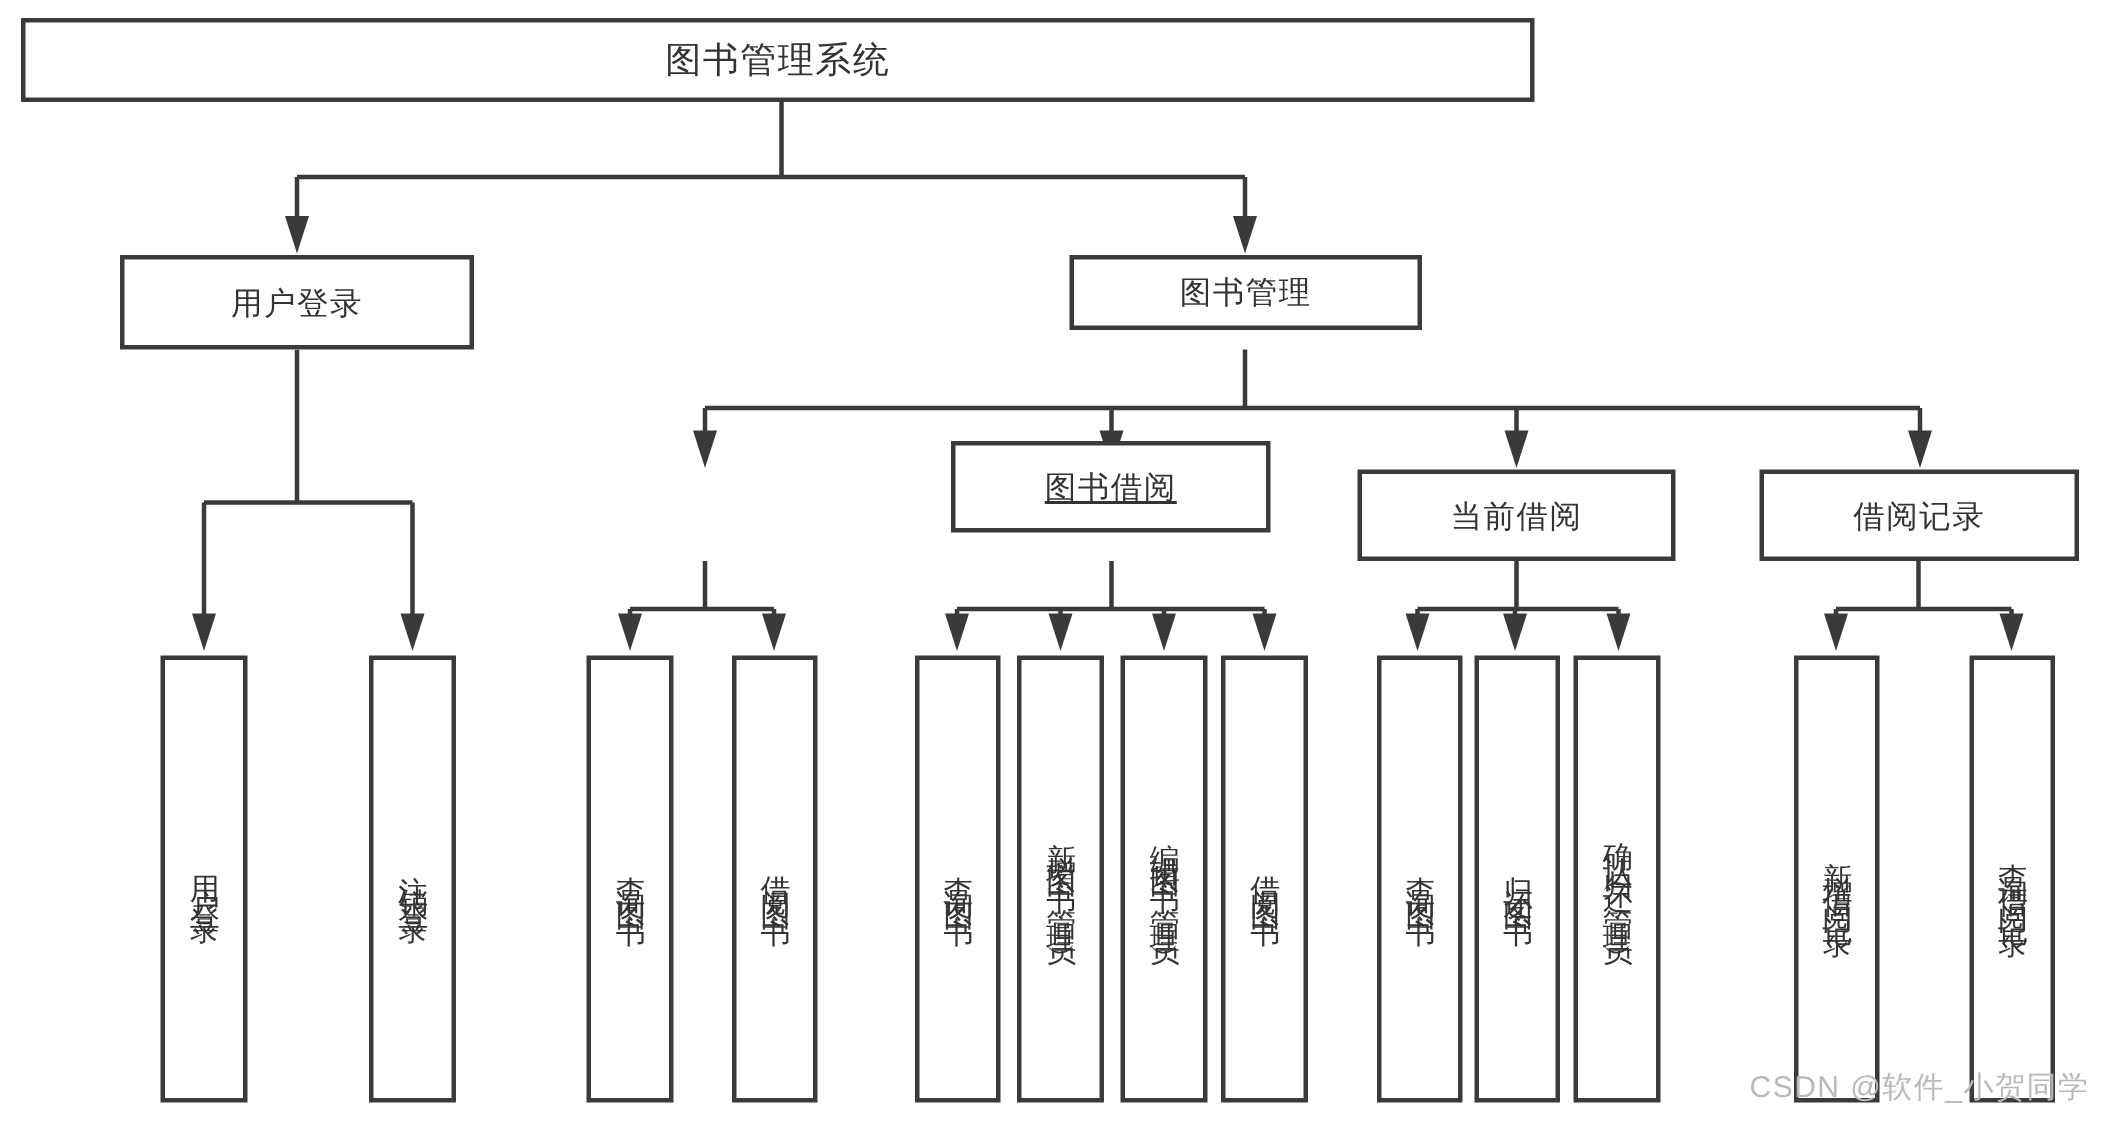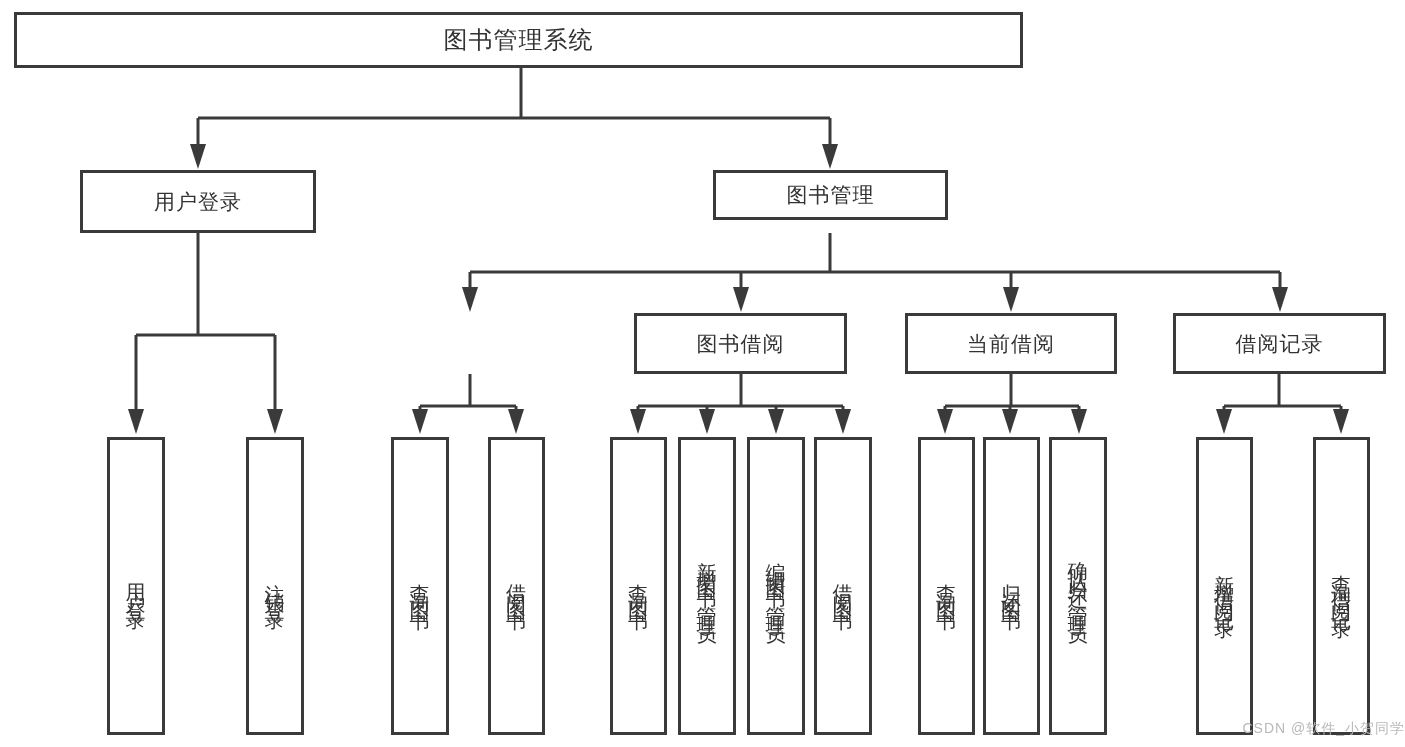--- a/index.html
+++ b/index.html
@@ -40,23 +40,23 @@
   .v-node span {
     writing-mode: vertical-rl;
     text-orientation: mixed;
     font-size: 20px;
     letter-spacing: 9px;
     line-height: 1;
     white-space: nowrap;
   }
   .watermark {
     position: absolute;
-    right: 0;
+    right: 12px;
     bottom: 9px;
-    font-size: 14px;
+    font-size: 20px;
     color: var(--watermark);
     letter-spacing: 1px;
     z-index: 2;
     pointer-events: none;
     margin-left: 16px;
   }
 </style>
 </head>
 <body>
 
@@ -97,21 +97,21 @@
     <polygon points="1071,409 1087,409 1079,434"></polygon>
     <polygon points="1216,409 1232,409 1224,434"></polygon>
     <polygon points="1333,409 1349,409 1341,434"></polygon>
   </svg>
 
   <div class="node h-node root-node" style="left:14px; top:12px; width:1009px; height:56px;">图书管理系统</div>
 
   <div class="node h-node" style="left:80px; top:170px; width:236px; height:63px;">用户登录</div>
   <div class="node h-node" style="left:713px; top:170px; width:235px; height:50px;">图书管理</div>
 
-  <div class="node h-node" style="left:634px; top:313px; width:213px; height:61px;">图书借阅</div>
+  <div class="node h-node" style="left:634px; top:294px; width:213px; height:61px;text-decoration:underline;">图书借阅</div>
   <div class="node h-node" style="left:905px; top:313px; width:212px; height:61px;">当前借阅</div>
   <div class="node h-node" style="left:1173px; top:313px; width:213px; height:61px;">借阅记录</div>
 
   <div class="node v-node" style="left:107px; top:437px; width:58px; height:298px;">
     <span>用户登录</span>
   </div>
   <div class="node v-node" style="left:246px; top:437px; width:58px; height:298px;">
     <span>注销登录</span>
   </div>
   <div class="node v-node" style="left:391px; top:437px; width:58px; height:298px;">

